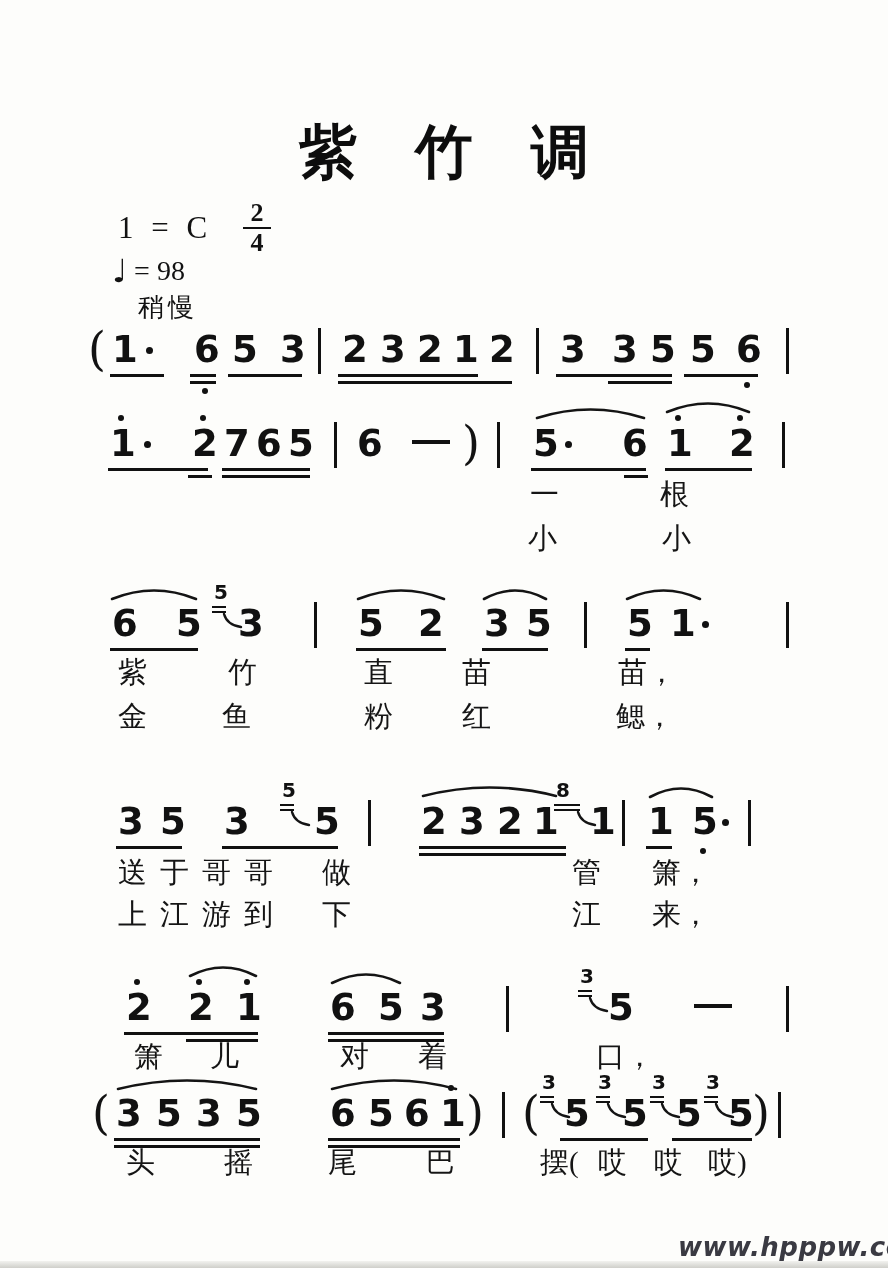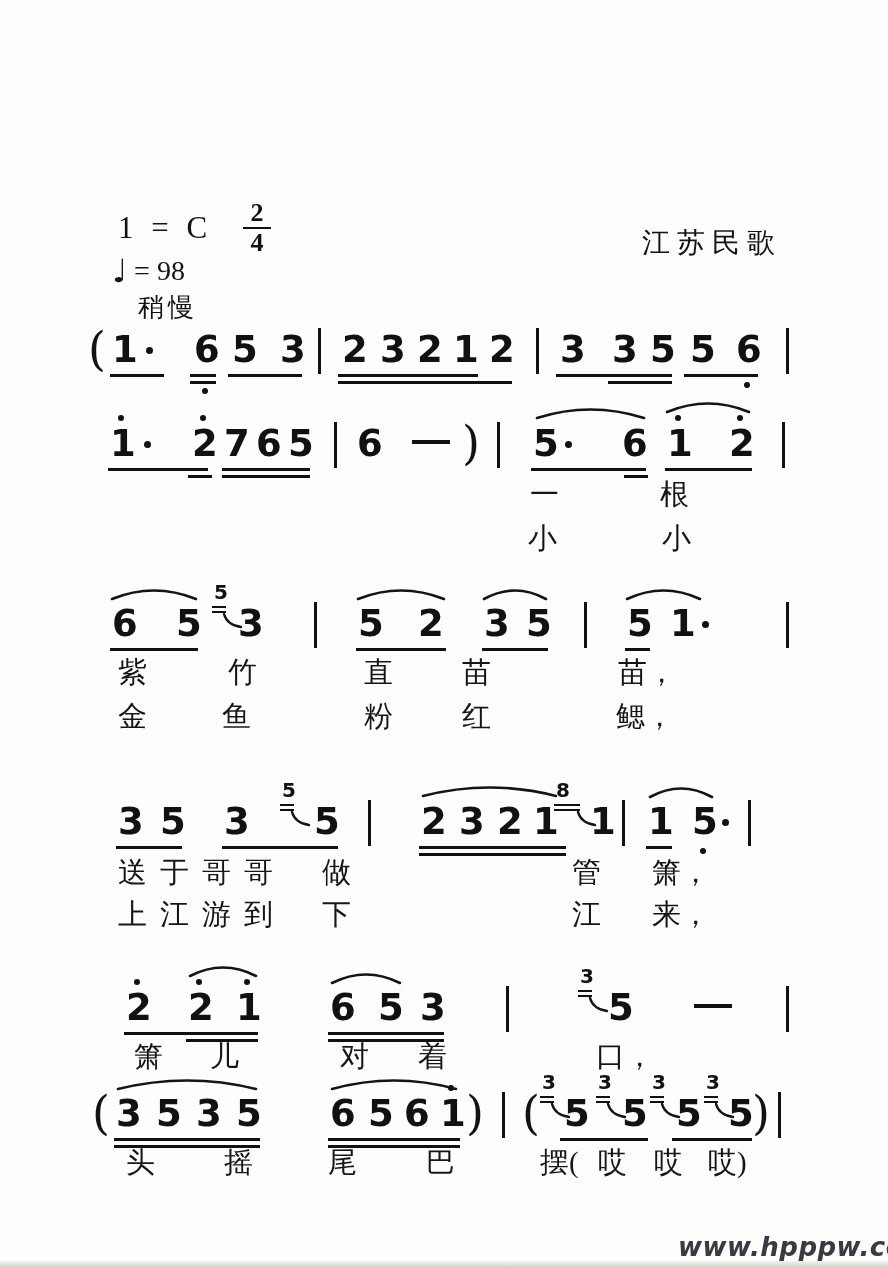--- a/index.html
+++ b/index.html
@@ -38,36 +38,36 @@
   .barline{position:absolute;width:3px;height:46px;background:#111;}
   .dash{position:absolute;width:38px;height:4px;background:#111;}
   .paren{position:absolute;font-family:"DejaVu Serif",serif;font-size:46px;line-height:46px;}
   .lyric{position:absolute;font-size:29px;line-height:32px;white-space:nowrap;color:#151515;}
   #arcs{position:absolute;left:0;top:0;pointer-events:none;}
 </style>
 </head>
 <body>
 
 <div class="page">
+  <div class="title">紫竹调</div>
 
   <div class="key">1 = C</div>
 
   <div class="meter">
     <span class="num">2</span>
     <span class="den">4</span>
   </div>
 
   <div class="tempo">
     <span class="glyph">♩</span>
     <span>= 98</span>
   </div>
 
   <div class="expression">稍慢</div>
 
-  <div class="attribution">江苏民歌</div>
 
   <div id="score">
       <div class="paren" style="left: 88px; top: 326px;">(</div>
       <div class="note" style="left: 112px; top: 330px;">1<div class="aug" style="left: 34px;"></div></div>
       <div class="note" style="left: 194px; top: 330px;">6<div class="odot" style="top: 58px;"></div></div>
       <div class="note" style="left: 232px; top: 330px;">5</div>
       <div class="note" style="left: 280px; top: 330px;">3</div>
       <div class="barline" style="left: 318px; top: 328px;"></div>
       <div class="note" style="left: 342px; top: 330px;">2</div>
       <div class="note" style="left: 380px; top: 330px;">3</div>

